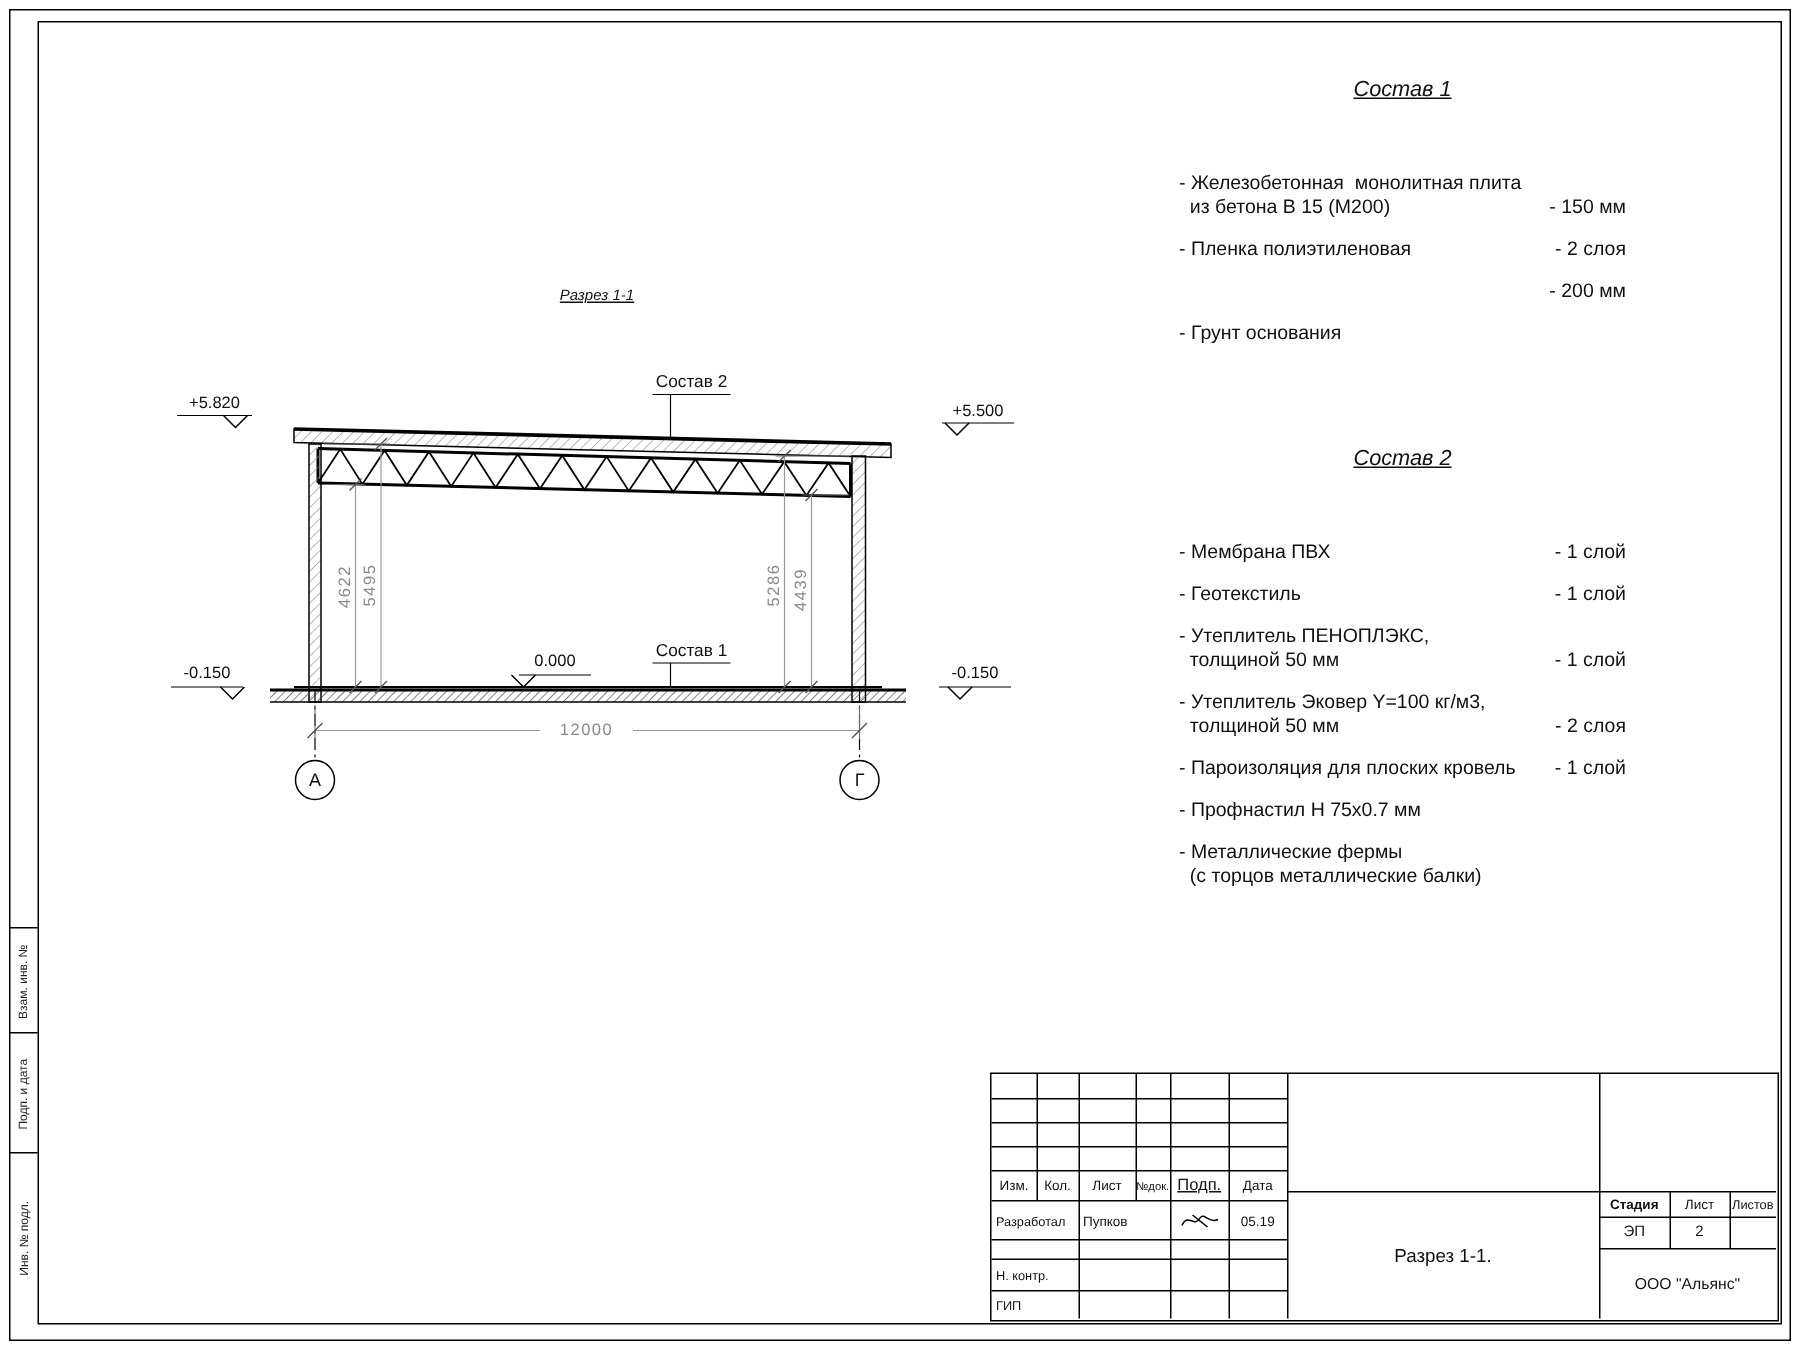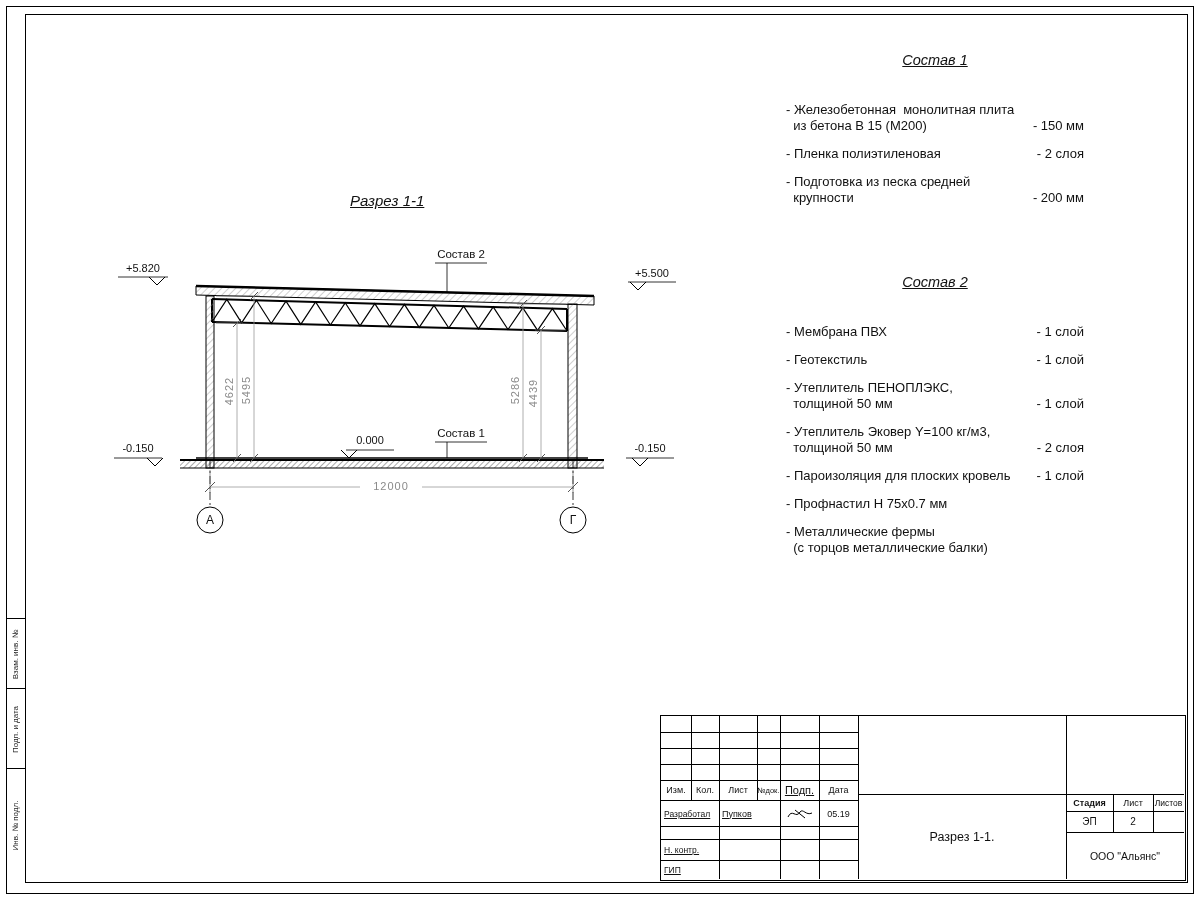--- a/index.html
+++ b/index.html
@@ -9,38 +9,38 @@
   .frame-inner{position:absolute;left:25px;top:14px;width:1161px;height:867px;border:1.5px solid #000;}
   .strip-cell{position:absolute;left:6px;width:19px;border-top:1px solid #000;
               display:flex;align-items:center;justify-content:center;overflow:hidden;}
   .strip-cell:last-of-type{border-bottom:1px solid #000;}
   .strip-cell span{transform:rotate(-90deg);white-space:nowrap;font-size:8px;color:#222;}
   svg text{font-family:"Liberation Sans", sans-serif;}
   .elev{font-size:11px;fill:#111;}
   .dim{font-size:11px;fill:#8a8a8a;letter-spacing:1px;}
   .callout{font-size:11.5px;fill:#111;}
   .axis{font-size:12px;fill:#111;}
-  .section-title{position:absolute;left:350px;top:192px;width:96px;
-                 font-size:15px;font-style:italic;text-decoration:underline;}
+  .section-title{position:absolute;left:350px;top:192px;width:96px;text-align:center;
+                 font-size:10px;font-style:italic;text-decoration:underline;}
   
   .materials{position:absolute;left:786px;top:52px;width:298px;}
   .mat-heading{text-align:center;font-style:italic;text-decoration:underline;font-size:14.5px;height:18px;}
   .mat-heading.second{margin-top:68px;}
-  .mat-list{margin-top:32px;}
+  .mat-list{margin-top:44px;}
   .mat-item{display:flex;align-items:flex-end;margin-bottom:12px;font-size:13px;line-height:16px;}
   .mat-item .txt{white-space:pre-wrap;}
   .mat-item .val{margin-left:auto;white-space:nowrap;padding-left:8px;text-align:center;}
   
   .titleblock{position:absolute;left:660px;top:715px;width:526px;height:166px;
               border:1.5px solid #000;box-sizing:border-box;padding-left:47px;}
   .tbl-v{position:absolute;width:1px;background:#000;}
   .tbl-h{position:absolute;height:1px;background:#000;}
   .tb-cell{position:absolute;display:flex;align-items:center;overflow:hidden;}
   .tb-center{justify-content:center;text-align:center;}
-  .tb-left{justify-content:flex-start;padding-left:3px;box-sizing:border-box;text-decoration:underline;}
+  .tb-left{justify-content:flex-start;padding-left:3px;box-sizing:border-box;}
 </style>
 </head>
 <body>
 
 <div class="page">
 
   <div class="border-outer"></div>
   <div class="frame-inner"></div>
 
   <div class="strip-cell" style="top:618px;height:70px;">
@@ -172,23 +172,25 @@
       <div class="mat-item">
         <span class="txt">- Железобетонная  монолитная плита
   из бетона В 15 (М200)</span>
         <span class="val">- 150 мм</span>
       </div>
       <div class="mat-item">
         <span class="txt">- Пленка полиэтиленовая</span>
         <span class="val">- 2 слоя</span>
       </div>
       <div class="mat-item">
-        <span class="txt">- Подготовка из песка средней
-  крупности</span>
         <span class="val">- 200 мм</span>
+      </div>
+      <div class="mat-item">
+        <span class="txt">- Грунт основания</span>
+        <span class="val"></span>
       </div>
     </div>
 
     <div class="mat-heading second">Состав 2</div>
     <div class="mat-list">
       <div class="mat-item">
         <span class="txt">- Мембрана ПВХ</span>
         <span class="val">- 1 слой</span>
       </div>
       <div class="mat-item">

